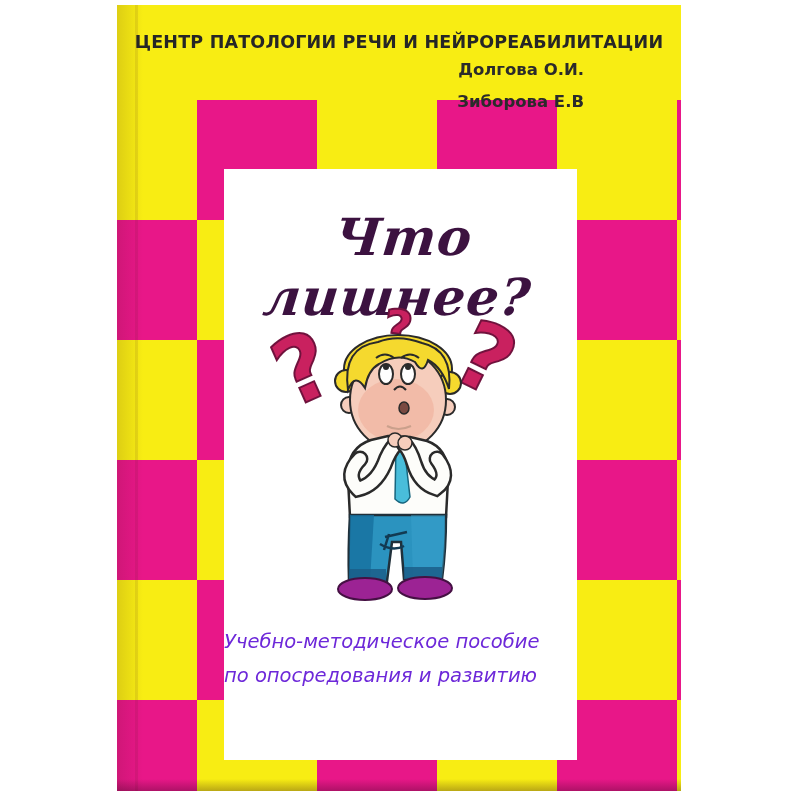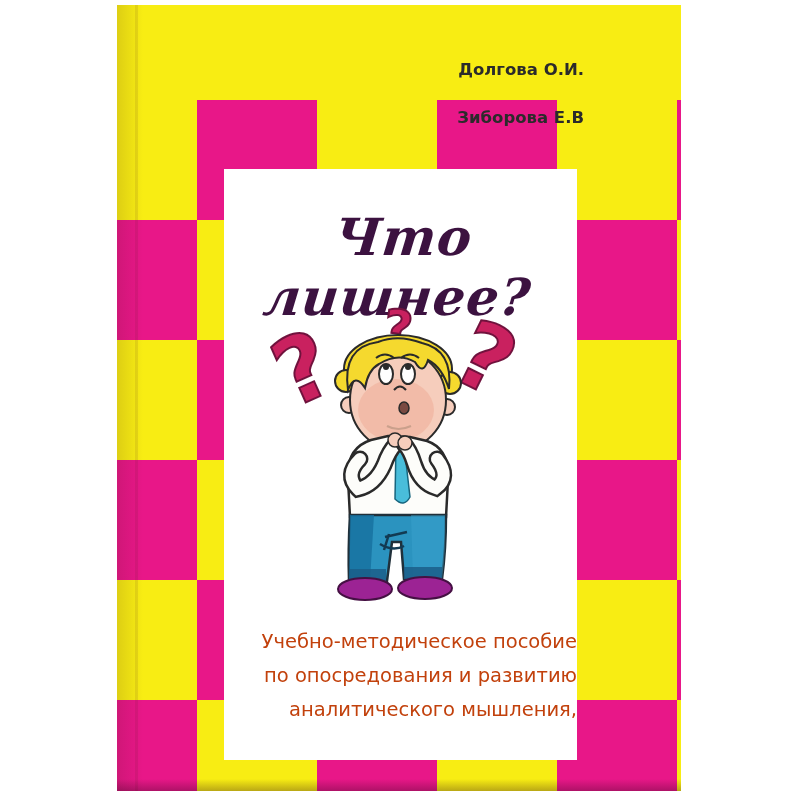--- a/index.html
+++ b/index.html
@@ -38,52 +38,53 @@
     text-align:center;
     font-size:17.5px;font-weight:bold;letter-spacing:.2px;
     color:#262626;
   }
   .author{
     position:absolute;right:97px;
     font-size:16.5px;font-weight:bold;color:#2b2b2b;
     text-align:right;white-space:nowrap;
   }
   .author-1{top:55px;}
-  .author-2{top:87px;margin-top:16px;}
+  .author-2{top:87px;}
   
   .panel{
     position:absolute;left:107px;top:164px;width:353px;height:591px;
     background:#ffffff;
   }
   .book-title{
     position:absolute;left:0;top:38px;width:100%;
     text-align:center;
     font-family:"DejaVu Serif", serif;
     font-style:italic;font-weight:bold;
     font-size:51px;letter-spacing:1px;
     color:#3c1240;
     transform:skewX(-6deg);
   }
   .illustration{
     position:absolute;left:14px;top:128px;width:330px;height:320px;
   }
   .subtitle{
     position:absolute;left:0;top:456px;width:100%;
-    text-align:right;
-    font-size:19.5px;line-height:34px;color:#c2410c;
+    text-align:left;
+    font-size:19.5px;line-height:34px;color:#6d28d9;font-style:italic;
   }
 </style>
 </head>
 <body>
 
 <div class="book">
   <div class="checker"></div>
   <div class="spine-shade"></div>
   <div class="fold-line"></div>
 
+  <div class="header-line">ЦЕНТР ПАТОЛОГИИ РЕЧИ И НЕЙРОРЕАБИЛИТАЦИИ</div>
   <div class="author author-1">Долгова О.И.</div>
   <div class="author author-2">Зиборова Е.В</div>
 
   <div class="panel">
     <div class="book-title">Что лишнее?</div>
 
     <svg class="illustration" viewBox="0 0 330 320">
 
       <g font-family="DejaVu Sans, sans-serif" font-weight="bold" fill="#c9215f" stroke="#70123d" stroke-width="2">
         <text x="0" y="0" transform="translate(65,72) rotate(-24)" font-size="92" text-anchor="middle" dominant-baseline="central">?</text>
@@ -139,18 +140,17 @@
         <path d="M166,270 L204,270 L204,282 L166,282 Z" fill="#1b5e88" opacity="0.85"></path>
 
         <ellipse cx="127" cy="292" rx="27" ry="11" fill="#9c2394" stroke="#451043" stroke-width="2"></ellipse>
         <ellipse cx="187" cy="291" rx="27" ry="11" fill="#9c2394" stroke="#451043" stroke-width="2"></ellipse>
       </g>
     </svg>
 
     <div class="subtitle">
       <div>Учебно-методическое пособие</div>
       <div>по опосредования и развитию</div>
-      <div>аналитического мышления,</div>
     </div>
   </div>
 
   <div class="bottom-shade"></div>
 </div>
 
 </body></html>

